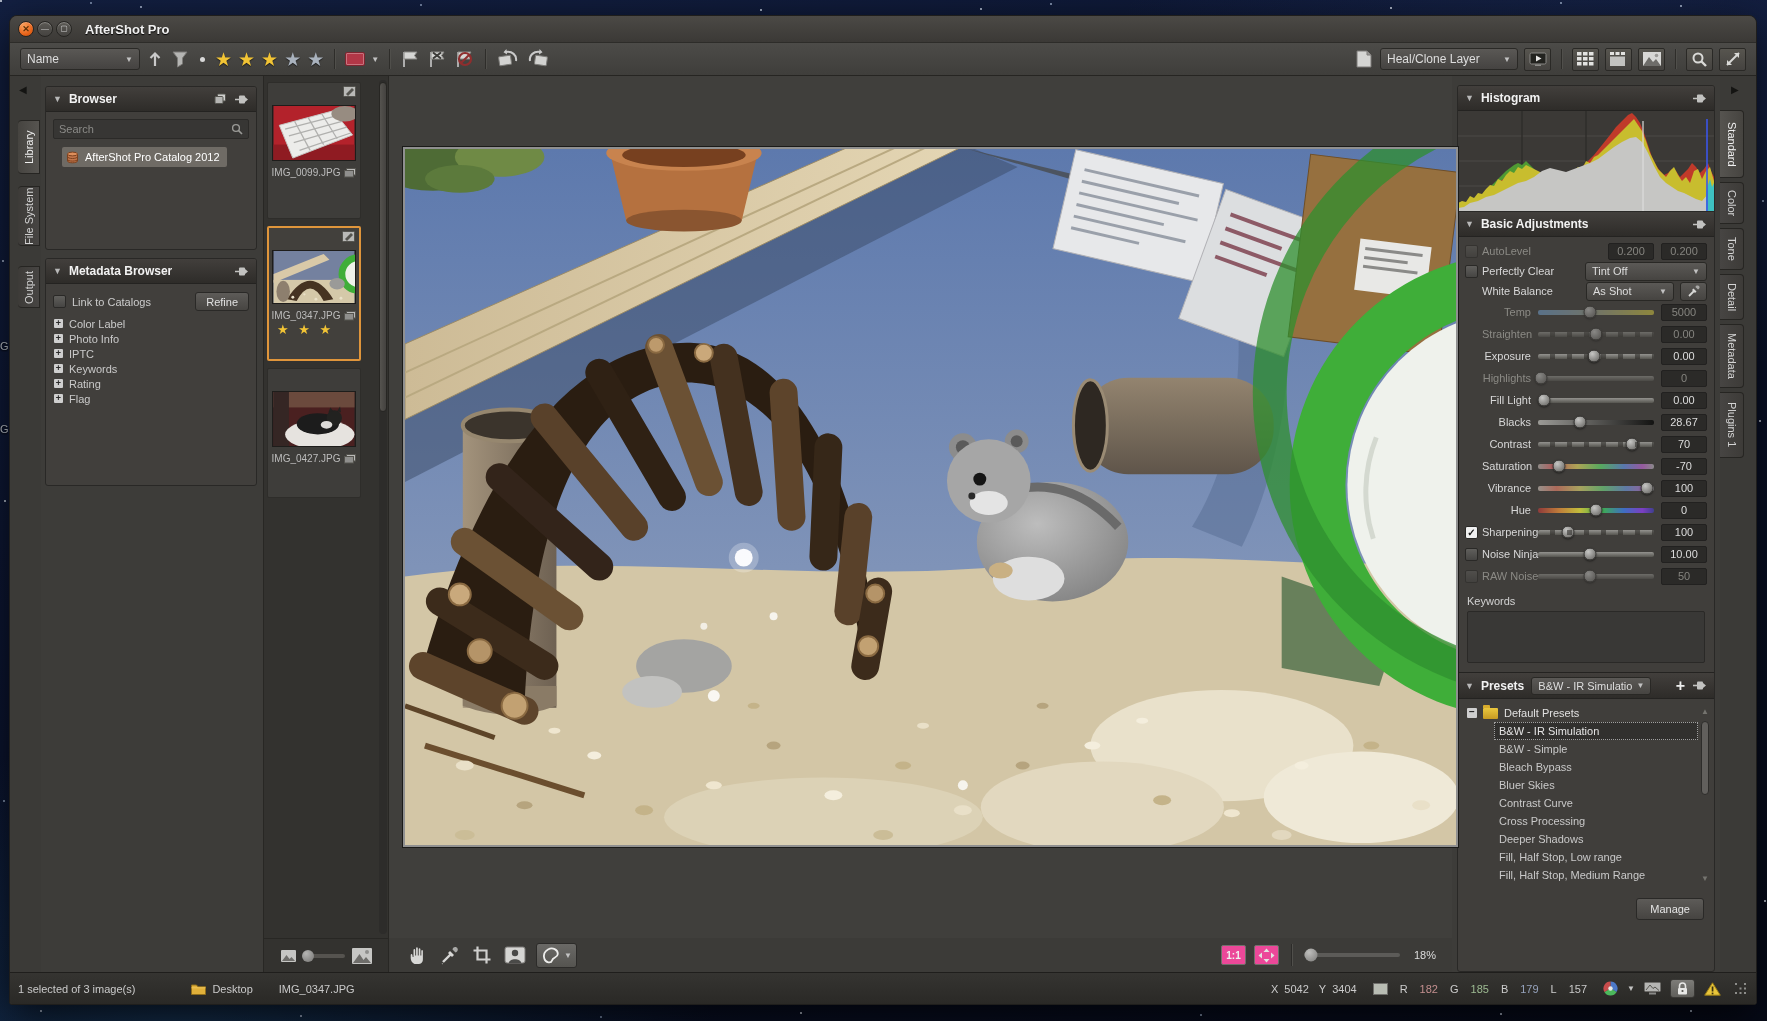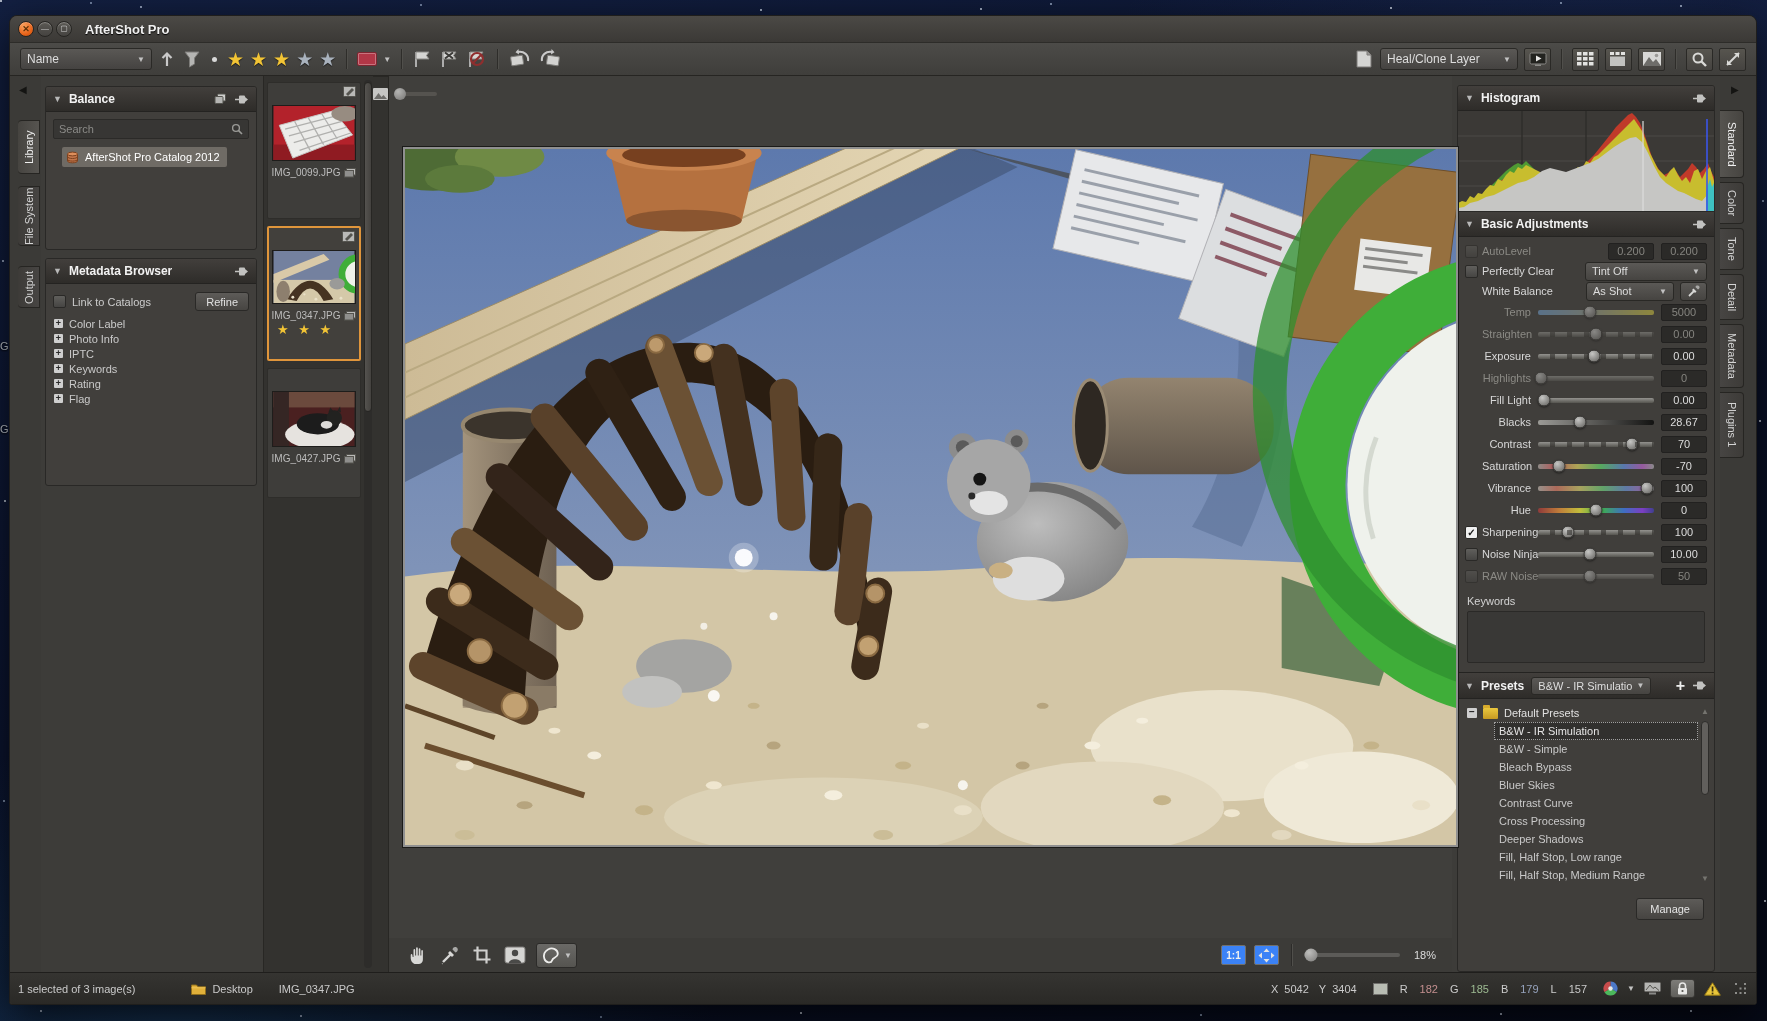--- a/index.html
+++ b/index.html
@@ -21,21 +21,21 @@
 .wtitle{color:#f0f0f0;font-weight:bold;font-size:13px;margin-left:10px;text-shadow:0 1px 1px #000}
 .menubar{height:20px;background:#3b3a37;border-bottom:1px solid #2c2b28;display:flex;align-items:center;padding-left:9px;gap:14px}
 .menu-item{display:inline-block;color:#e0e0e0;font-size:12px;padding:0 2px}
 .menu-item::first-letter{text-decoration:underline}
 
 .toolbar{height:33px;background:linear-gradient(#4c4b48,#3f3e3b);border-bottom:1px solid #262522;display:flex;align-items:center;padding:0 10px}
 .tb-left,.tb-right{display:flex;align-items:center;gap:6px}
 .tb-right{margin-left:auto}
 .combo{height:22px;background:linear-gradient(#5a5855,#454341);border:1px solid #2a2926;border-radius:3px;color:#ddd;font-size:12px;display:flex;align-items:center;justify-content:space-between;padding:0 6px;gap:8px}
 .combo .caret,.caret{font-size:8px;color:#c2c2c2}
-.combo.name{width:132px}
+.combo.name{width:120px}
 .combo.heal{width:138px}
 .tbicon{display:flex;align-items:center;justify-content:center}
 .tsep{width:1px;height:20px;background:#2e2d2a;margin:0 4px;box-shadow:1px 0 0 #504f4b}
 .tdot{width:5px;height:5px;border-radius:50%;background:#d8d8d8;margin:0 4px}
 .tstar{font-size:19px;line-height:1;color:#a9b2bd;text-shadow:0 1px 1px #1c1c1c;cursor:default}
 .tstar.on{color:#f2c435}
 .swatch{width:20px;height:14px;background:#b23747;border:1px solid #7d2530;box-shadow:inset 0 0 0 1px rgba(255,255,255,.3);border-radius:2px}
 .viewbtn{width:27px;height:23px;background:linear-gradient(#57554f,#454340);border:1px solid #2a2926;border-radius:2px;display:flex;align-items:center;justify-content:center}
 
 .main{flex:1;display:flex;min-height:0;background:#3b3a37}
@@ -61,21 +61,21 @@
 .searchrow input::placeholder{color:#8b8b88}
 .catitem{margin:4px 0 0 16px;height:20px;display:inline-flex;align-items:center;gap:6px;background:#6f6b65;border-radius:2px;padding:0 7px 0 4px;color:#fff;font-size:11px;width:fit-content}
 .linkrow{display:flex;align-items:center;gap:6px;margin:8px 7px 6px;color:#ccc;font-size:11px}
 .cb{width:13px;height:13px;background:linear-gradient(#605f5c,#464543);border:1px solid #2a2927;border-radius:2px;flex:none}
 .cb.on{background:#f0f0f0;color:#141414;font-size:10px;line-height:11px;text-align:center;font-weight:bold}
 .refinebtn{margin-left:auto;height:19px;padding:0 10px;background:linear-gradient(#5d5b58,#474542);border:1px solid #2a2927;border-radius:3px;color:#e0e0e0;font-size:11px;display:flex;align-items:center}
 .mdlist{margin-left:8px;display:flex;flex-direction:column;gap:2px}
 .mditem{display:flex;align-items:center;gap:6px;color:#cacaca;font-size:11px;height:13px}
 .sqplus{width:9px;height:9px;background:#cfcfcf;border-radius:1px;color:#2a2a2a;font-size:9px;line-height:8px;text-align:center;font-weight:bold;flex:none}
 
-.filmcol{width:126px;background:#33322f;border-left:1px solid #282724;border-right:1px solid #282724;display:flex;flex-direction:row}
+.filmcol{width:126px;background:#33322f;border-left:1px solid #282724;border-right:1px solid #282724;display:flex;flex-direction:column}
 .strip{flex:1;position:relative;padding:6px 12px 0 3px}
 .fscroll{position:absolute;right:1px;top:4px;bottom:4px;width:8px;background:#2d2c2a;border-radius:4px}
 .fthumbbar{position:absolute;left:0;top:2px;width:8px;height:330px;background:linear-gradient(90deg,#55534f,#44423f);border:1px solid #272623;border-radius:4px}
 .fcell{position:relative;width:94px;background:#3e3d3a;border:1px solid #2e2d2a;border-radius:2px;margin-bottom:7px;padding:22px 0 6px}
 .fcell.sel{border:2px solid #df953b;background:#42403c}
 .fthumb{display:block;margin:0 auto 6px;border:1px solid #1e1d1b;background:#222}
 .flabel{display:flex;justify-content:center;align-items:center;gap:4px;color:#bdbdbd;font-size:10px}
 .fstars{text-align:left;padding-left:8px;color:#f2c435;font-size:13px;letter-spacing:3px;margin-top:2px;line-height:1}
 .editbadge{position:absolute;top:3px;right:4px}
 .filmctl{height:34px;border-top:1px solid #282724;display:flex;align-items:center;justify-content:center;gap:7px}
@@ -84,21 +84,21 @@
 .imgbtn{display:flex;align-items:center;justify-content:center}
 
 .canvascol{flex:1;display:flex;flex-direction:column;background:#403f3c;min-width:0}
 .canvas{flex:1;position:relative}
 .photo{position:absolute;left:14px;top:71px;width:1055px;height:700px;border:2px solid #909090;outline:1px solid #1b1b19;background:#6b86b8;overflow:hidden}
 .photo svg{display:block;width:100%;height:100%}
 .bottombar{height:34px;display:flex;align-items:center;padding:0 16px;gap:8px;background:#3c3b38}
 .toolbtn{display:flex;align-items:center;justify-content:center;padding:2px}
 .toolbtn.sel{background:linear-gradient(#6a6966,#555450);border:1px solid #2c2b29;border-radius:3px;padding:2px 4px;display:flex;gap:3px;align-items:center}
 .zoomctl{margin-left:auto;display:flex;align-items:center;gap:8px}
-.zbtn{width:25px;height:20px;background:#3b82f6;border:1px solid #71706c;border-radius:2px;color:#f0f0f0;font-size:10px;font-weight:bold;display:flex;align-items:center;justify-content:center}
+.zbtn{width:25px;height:20px;background:#ec4899;border:1px solid #71706c;border-radius:2px;color:#f0f0f0;font-size:10px;font-weight:bold;display:flex;align-items:center;justify-content:center}
 .zsep{width:1px;height:22px;background:#2c2b29;box-shadow:1px 0 0 #504f4b;margin:0 4px}
 .zslider{width:96px;height:4px;background:#5c5b58;border-radius:2px;position:relative}
 .zknob{position:absolute;left:7%;top:50%;transform:translate(-50%,-50%);width:13px;height:13px;border-radius:50%;background:radial-gradient(circle at 35% 30%,#bfbfbd,#7a7977)}
 .zpct{color:#ddd;font-size:11px;min-width:28px;text-align:right}
 
 .rightcol{width:268px;background:#3d3c39;padding:9px 5px 0 5px}
 .rpanel{height:100%;background:#403e3b;border:1px solid #292826;border-radius:3px;display:flex;flex-direction:column;overflow:hidden}
 .histbox{height:101px;margin:0;background:#3b3936;border-bottom:1px solid #2a2927}
 .adjrows{padding-top:4px}
 .arow{display:flex;align-items:center;height:22px;padding:0 7px}
@@ -316,21 +316,21 @@
         <span class="strip-arr">◀</span>
         <div class="vtab lt active" style="top:44px;height:54px">Library</div>
         <div class="vtab lt" style="top:110px;height:60px">File System</div>
         <div class="vtab lt" style="top:190px;height:42px">Output</div>
       </div>
 
       <div class="leftcol">
         <div class="panelbox pb-cat">
           <div class="panelhdr">
             <span class="arr">▼</span>
-            <span class="ttl">Balance</span>
+            <span class="ttl">Browser</span>
             <span>
                 <svg width="13" height="12" viewBox="0 0 13 12">
                   <rect x="3.5" y="1" width="8" height="7" rx="1" fill="#cfcfcd" stroke="#55544f"></rect>
                   <rect x="1" y="3.5" width="8" height="7" rx="1" fill="#b5b5b3" stroke="#55544f"></rect>
                 </svg>
               </span>
             <span>
                 <svg width="15" height="11" viewBox="0 0 15 11">
                   <path d="M1 5.5 H5" stroke="#c2c2c0" stroke-width="1.6"></path>
                   <rect x="5" y="1.5" width="6" height="8" rx="1" fill="#c2c2c0"></rect>

